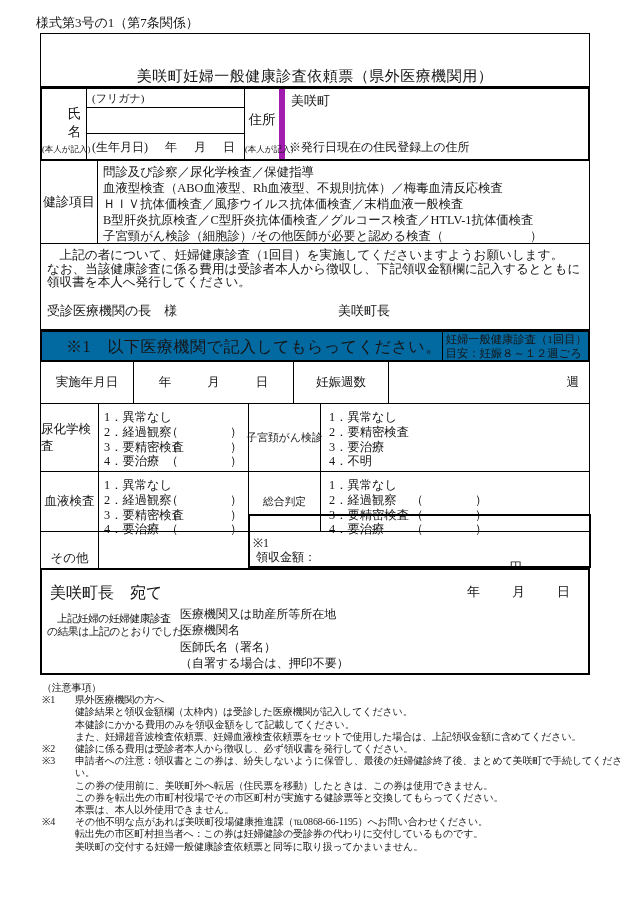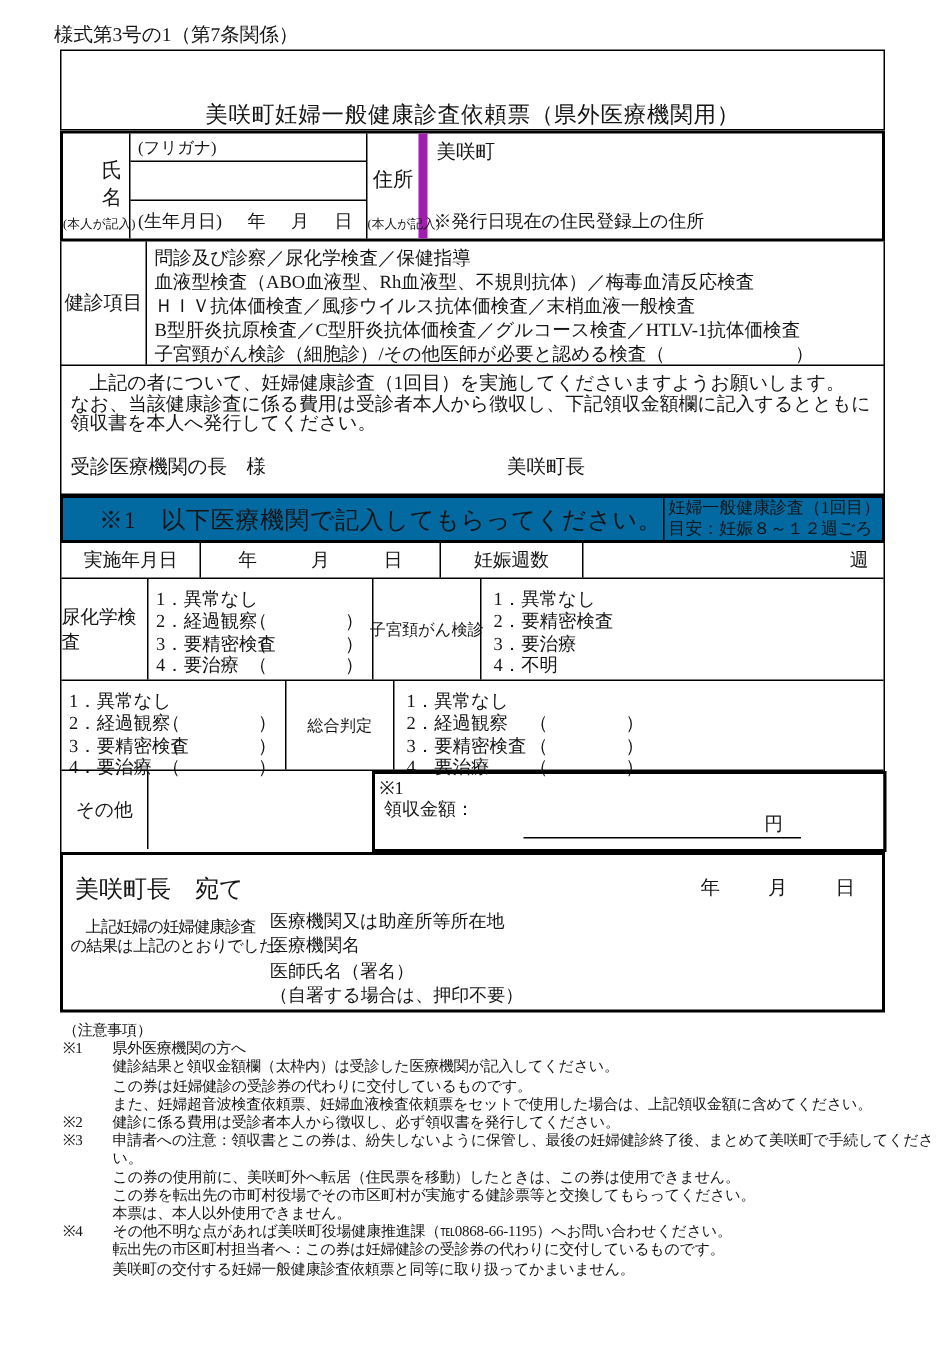--- a/index.html
+++ b/index.html
@@ -48,21 +48,21 @@
   .req-from { position:absolute; left:297px; top:58px; font-size:13px; }
 
   
   .sec1 { position:absolute; left:40px; top:330px; width:550px; height:32px; border:2.5px solid #000; display:flex; background:#0369a1; }
   .sec1-main { flex:1; font-size:16px; padding:5px 0 0 24px; letter-spacing:0.5px; white-space:nowrap; }
   .sec1-side { width:157px; border-left:1px solid #000; font-size:11.3px; line-height:13.5px; padding:1px 0 0 3px; white-space:nowrap; }
 
   
   .exam-table { position:absolute; left:40px; top:362px; width:550px; height:206px; border-left:1px solid #000; border-right:1px solid #000; }
   .et-row { display:flex; border-bottom:1px solid #000; }
-  .et-header { height:24px; }
+  .et-header { height:42px; }
   .et-r1 { height:68px; }
   .et-r2 { height:60px; }
   .et-r3 { height:52px; border-bottom:none; }
   .cell { border-right:1px solid #000; }
   .cell:last-child { border-right:none; }
   .c-date-label { width:93px; display:flex; align-items:center; justify-content:center; font-size:12.5px; }
   .c-date-val { width:160px; display:flex; align-items:center; justify-content:center; font-size:12.5px; }
   .c-date-val span { margin:0 18px; }
   .c-weeks { width:95px; display:flex; align-items:center; justify-content:center; font-size:12.5px; }
   .c-week-unit { flex:1; display:flex; align-items:center; justify-content:flex-end; padding-right:10px; font-size:12.5px; }
@@ -186,20 +186,21 @@
       <div class="cell c-labelC">子宮頚がん検診</div>
       <div class="cell c-optsD">
         <div class="opt"><span>1．異常なし</span></div>
         <div class="opt"><span>2．要精密検査</span></div>
         <div class="opt"><span>3．要治療</span></div>
         <div class="opt"><span>4．不明</span></div>
       </div>
     </div>
 
     <div class="et-row et-r2">
+      <div class="cell c-labelA">血液検査</div>
       <div class="cell c-optsB">
         <div class="opt"><span>1．異常なし</span></div>
         <div class="opt"><span>2．経過観察</span><span class="po">（</span><span class="pc">）</span></div>
         <div class="opt"><span>3．要精密検査</span><span class="po">（</span><span class="pc">）</span></div>
         <div class="opt"><span>4．要治療</span><span class="po">（</span><span class="pc">）</span></div>
       </div>
       <div class="cell c-labelC">総合判定</div>
       <div class="cell c-optsD">
         <div class="opt"><span>1．異常なし</span></div>
         <div class="opt"><span>2．経過観察</span><span class="po">（</span><span class="pc">）</span></div>
@@ -238,21 +239,21 @@
     </div>
   </div>
 
   <div class="notes">
     <div class="notes-heading">（注意事項）</div>
     <div class="note-item">
       <div class="note-mark">※1</div>
       <div class="note-lines">
         <div>県外医療機関の方へ</div>
         <div>健診結果と領収金額欄（太枠内）は受診した医療機関が記入してください。</div>
-        <div>この券は妊婦健診の受診券の代わりに交付しているものです。</div>
+        <div>本健診にかかる費用のみを領収金額をして記載してください。</div>
         <div>また、妊婦超音波検査依頼票、妊婦血液検査依頼票をセットで使用した場合は、上記領収金額に含めてください。</div>
       </div>
     </div>
     <div class="note-item">
       <div class="note-mark">※2</div>
       <div class="note-lines">
         <div>健診に係る費用は受診者本人から徴収し、必ず領収書を発行してください。</div>
       </div>
     </div>
     <div class="note-item">

